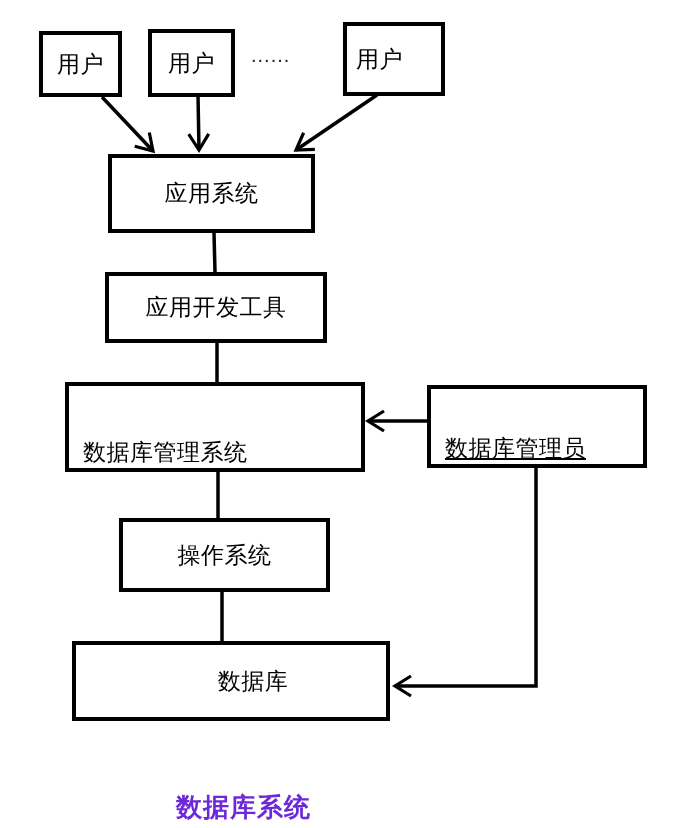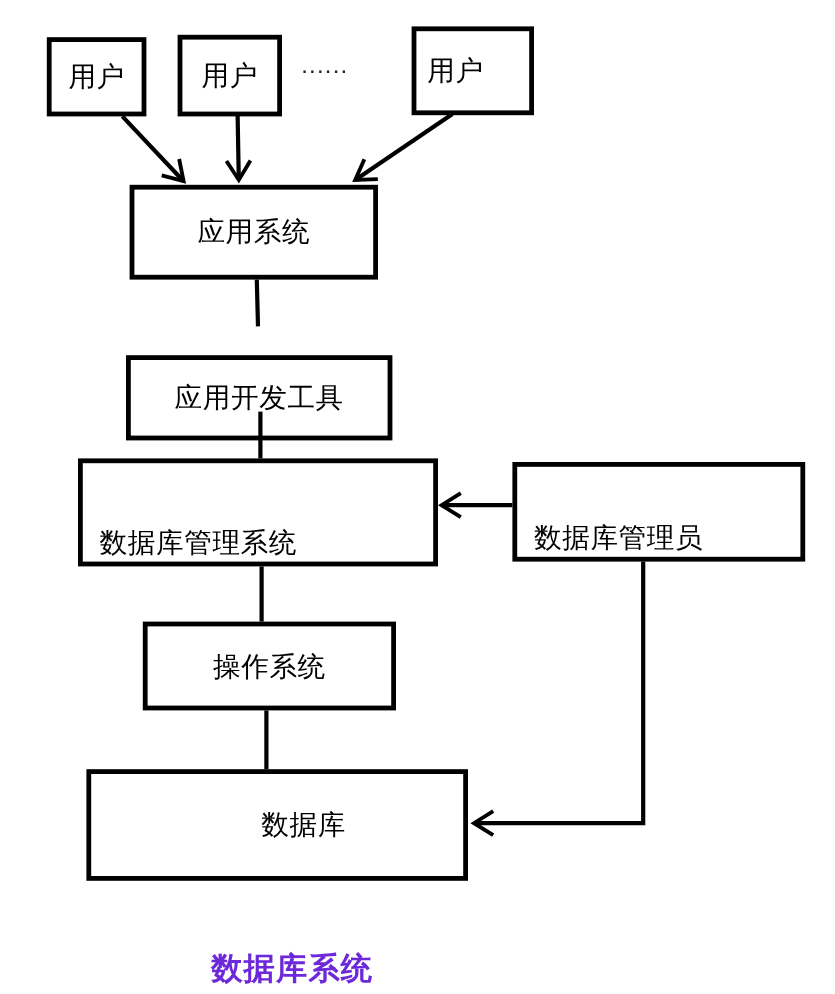--- a/index.html
+++ b/index.html
@@ -93,36 +93,36 @@
   </div>
   <span class="ellipsis">......</span>
   <div class="node small pad-left-sm" style="left:343px; top:22px; width:102px; height:74px;">
     <span>用户</span>
   </div>
 
   <div class="node" style="left:108px; top:154px; width:207px; height:79px;">
     <span>应用系统</span>
   </div>
 
-  <div class="node" style="left:105px; top:272px; width:222px; height:71px;margin-top:24px;">
+  <div class="node" style="left:105px; top:272px; width:222px; height:71px;">
     <span>应用开发工具</span>
   </div>
 
   <div class="node align-left" style="left:65px; top:382px; width:300px; height:90px;">
     <span>数据库管理系统</span>
   </div>
 
-  <div class="node align-left" style="left:427px; top:385px; width:244px; height:83px;">
+  <div class="node align-left" style="left:427px; top:385px; width:220px; height:83px;text-decoration:underline;">
     <span>数据库管理员</span>
   </div>
 
   <div class="node" style="left:119px; top:518px; width:211px; height:74px;align-items:center;">
     <span>操作系统</span>
   </div>
 
-  <div class="node" style="left:72px; top:641px; width:318px; height:93px;padding-left:44px;">
+  <div class="node" style="left:72px; top:641px; width:318px; height:80px;padding-left:44px;">
     <span>数据库</span>
   </div>
 
   <div class="caption">数据库系统</div>
 
 
 </div>
 
 </body></html>

